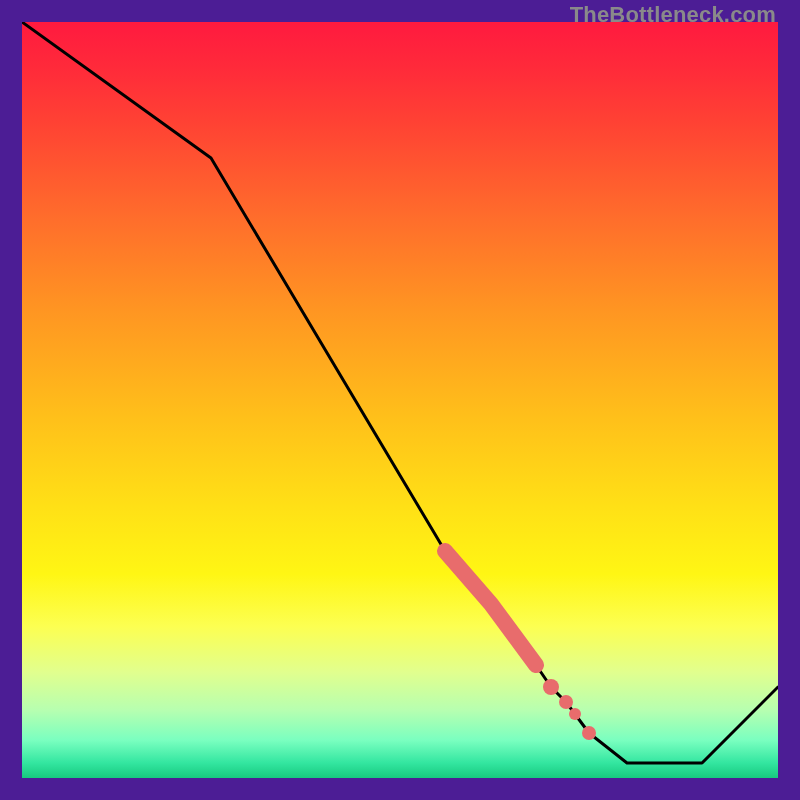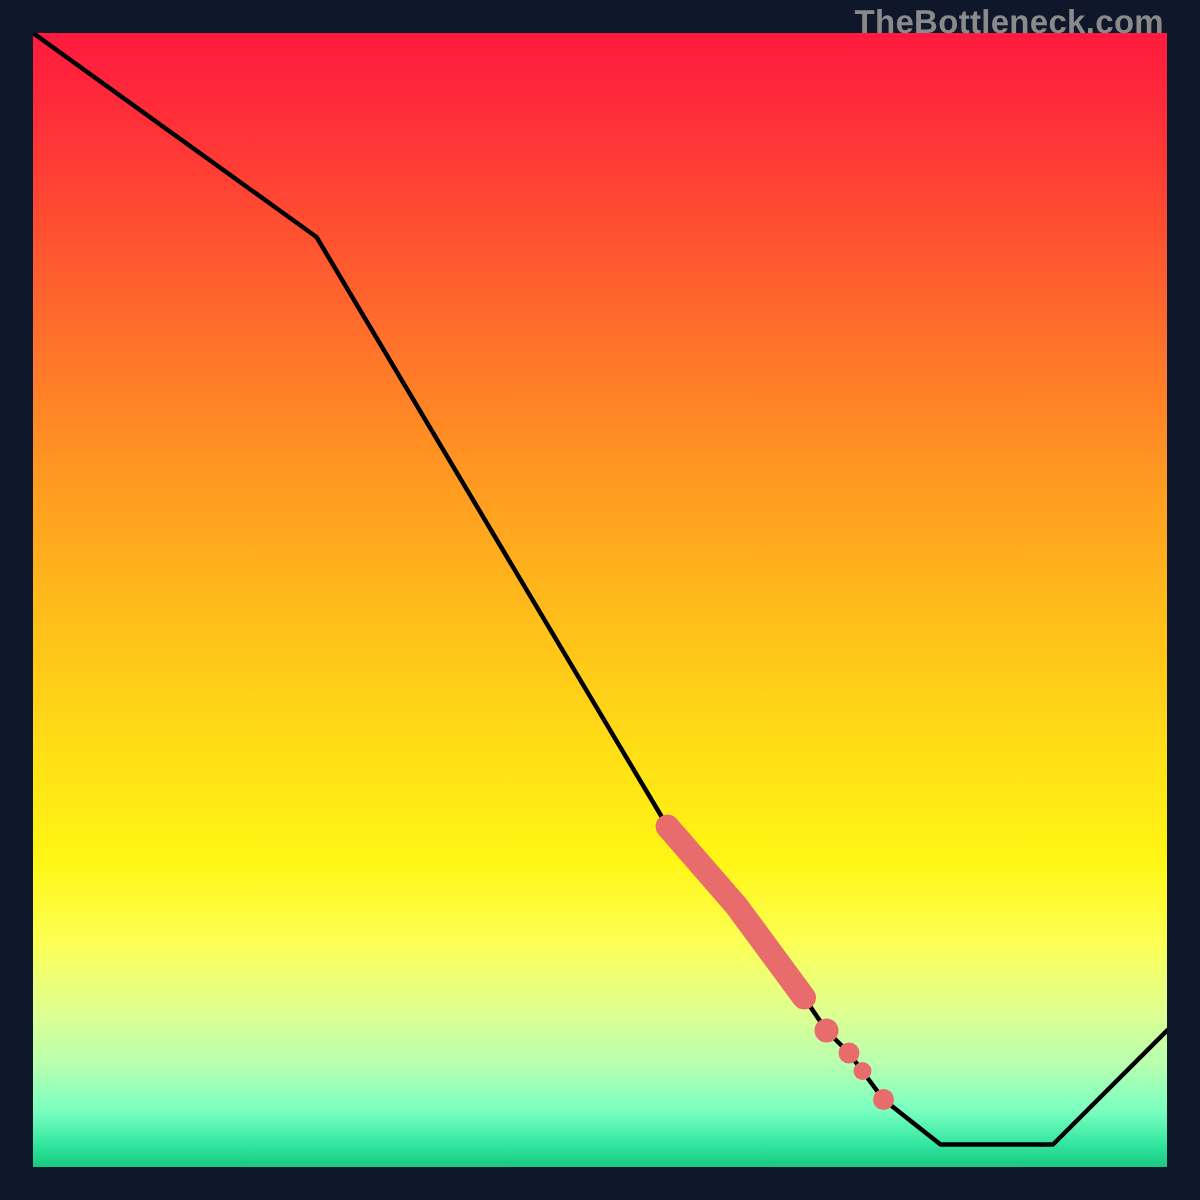--- a/index.html
+++ b/index.html
@@ -10,21 +10,21 @@
     background: #000;
     overflow: hidden;
     font-family: Arial, Helvetica, sans-serif;
   }
   .frame {
     position: absolute;
     top: 0;
     left: 0;
     width: 800px;
     height: 800px;
-    background: #0f172a;
+    background: #4c1d95;
   }
   .plot {
     position: absolute;
     top: 22px;
     left: 22px;
     width: 756px;
     height: 756px;
     overflow: hidden;
   }
   .gradient {

